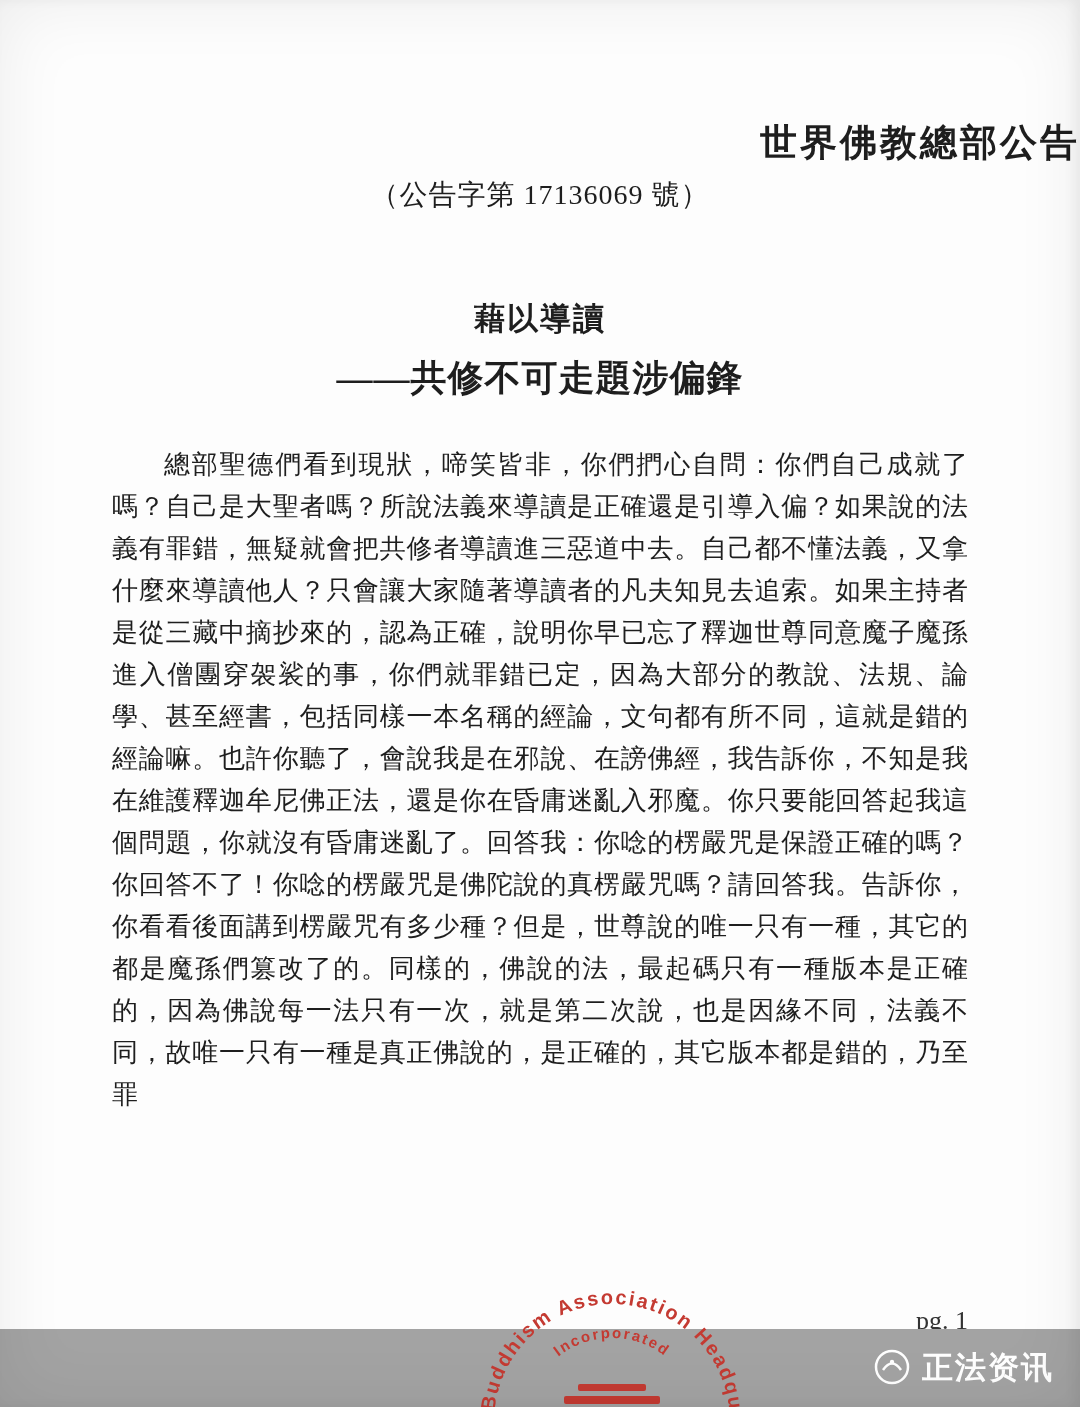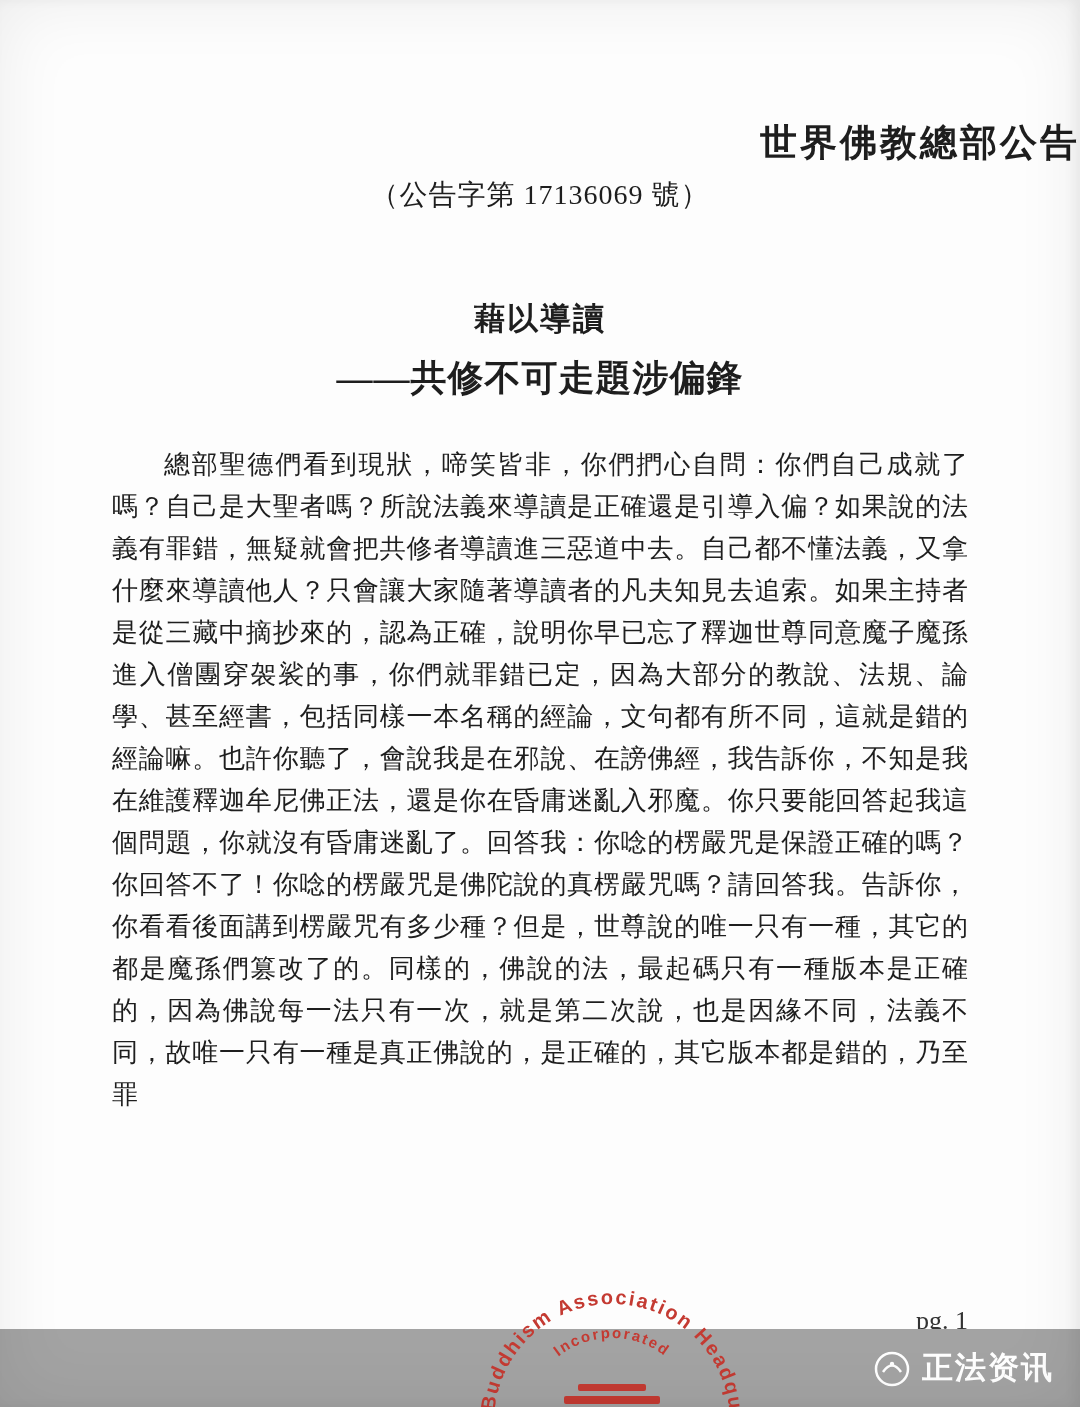--- a/index.html
+++ b/index.html
@@ -68,21 +68,21 @@
   }
   .stamp .emblem rect { fill: var(--stamp-red); }
   .watermark-bar {
     position: absolute; left: 0; right: 0; top: 1329px; height: 78px;
     background: var(--bar-gray);
     z-index: 2;
   }
   .brand {
     position: absolute; right: 26px; top: 50%;
     transform: translateY(-50%);
-    display: flex; align-items: flex-end; gap: 10px;
+    display: flex; align-items: flex-start; gap: 10px;
     color: #ffffff;
     font-family: "Liberation Sans", sans-serif;
     font-weight: 700; font-size: 31px;
     letter-spacing: 2px;
     z-index: 4;
   }
 </style>
 </head>
 <body>
 

